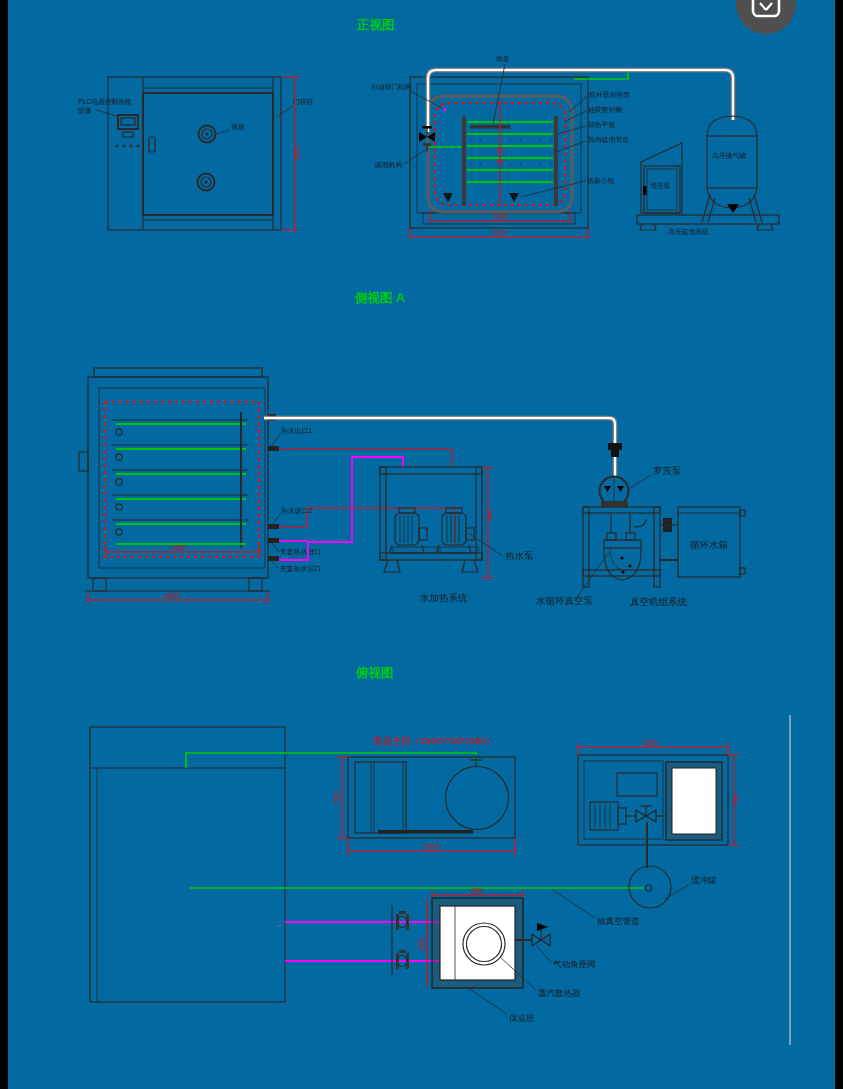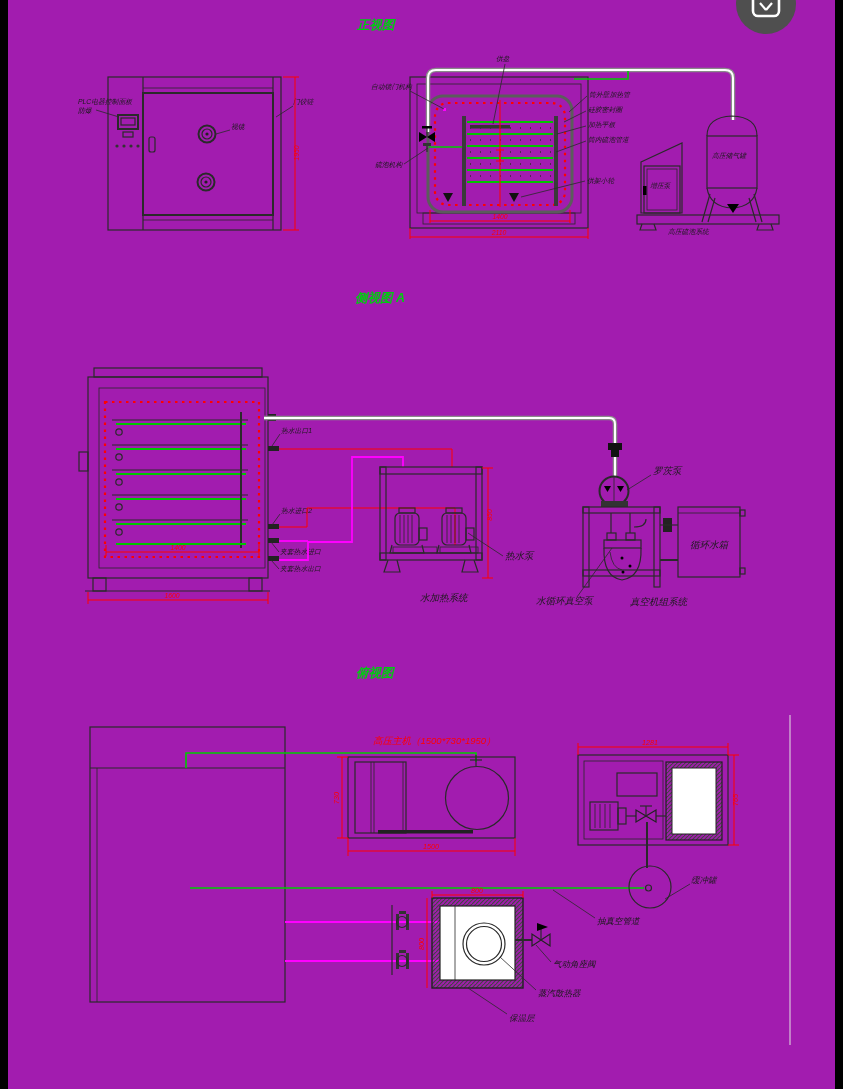--- a/index.html
+++ b/index.html
@@ -1,17 +1,17 @@
 <!DOCTYPE html>
 <html><head>
 <meta charset="utf-8">
 <style>
   html,body{margin:0;padding:0;background:#fff;}
-  #stage{position:relative;width:843px;height:1089px;background:#a21caf;overflow:hidden;
-         font-family:"Liberation Sans", sans-serif;font-style:italic;}
+  #stage{position:relative;width:843px;height:1089px;background:#0369a1;overflow:hidden;
+         font-family:"Liberation Sans", sans-serif;}
   svg{position:absolute;left:0;top:0;}
   text{font-family:"Liberation Sans", sans-serif;fill:#1a1a1a;}
   .t-title{font-size:12.5px;font-weight:bold;fill:#00cc11;}
   .t-tiny{font-size:6.8px;}
   .t-sm{font-size:8.5px;}
   .t-md{font-size:9.5px;}
   .t-dim{font-size:6.8px;fill:#ff0000;}
   .t-dim2{font-size:7.2px;fill:#ff0000;}
   .t-red{fill:#ff0000;font-size:9.5px;}
   .ln{stroke:#2a2a2a;stroke-width:1.2;fill:none;}

